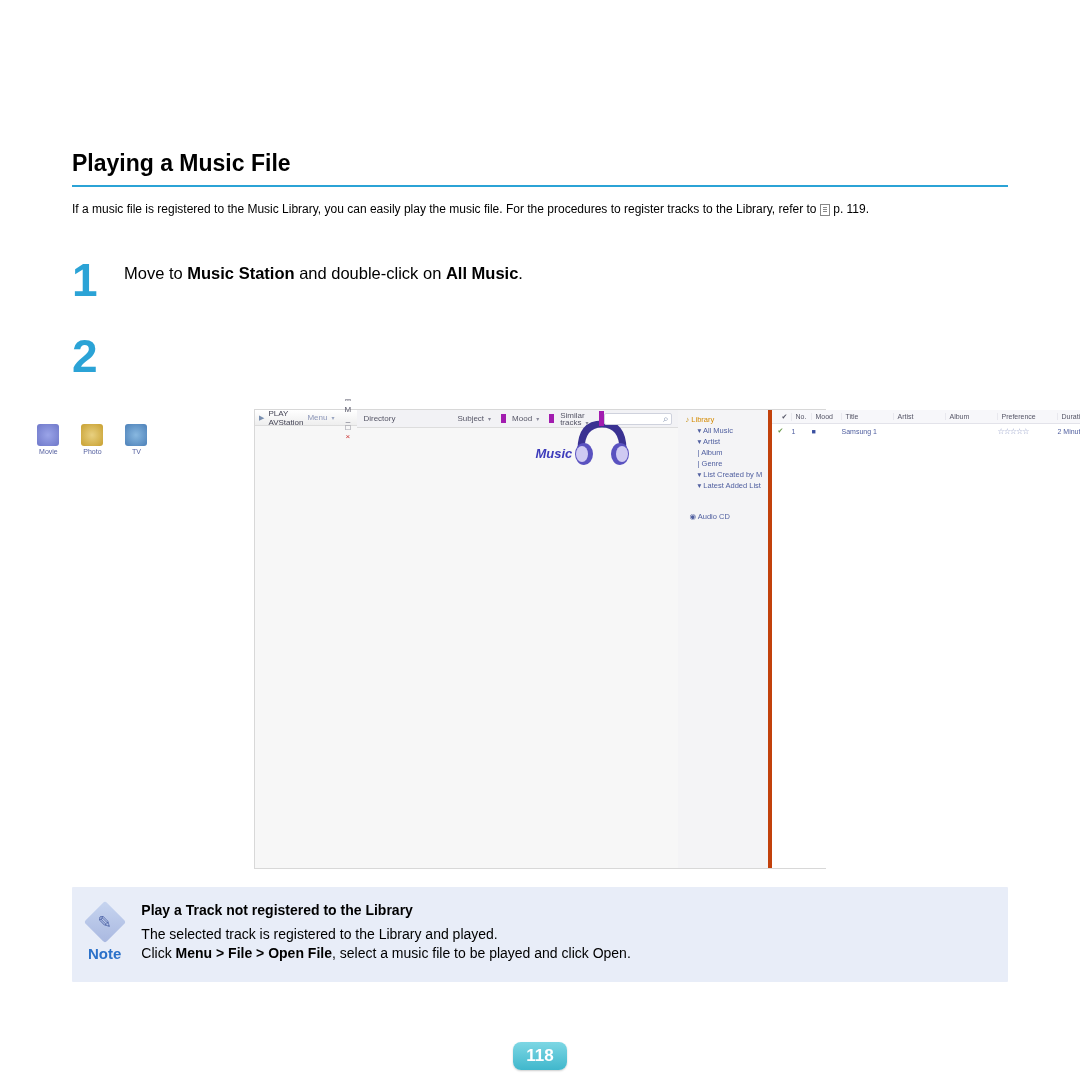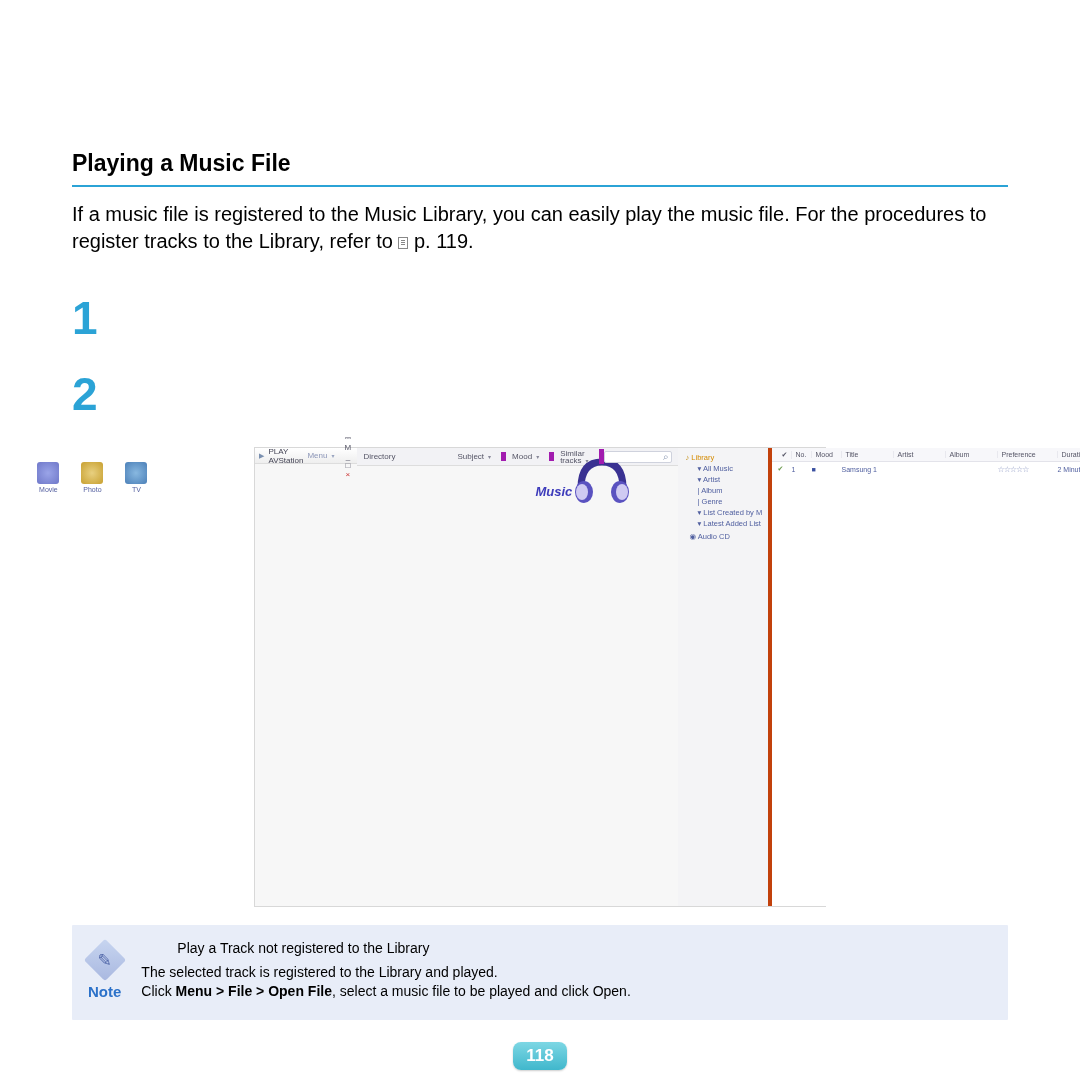--- a/index.html
+++ b/index.html
@@ -15,21 +15,21 @@
   h2.section-title {
     font-size: 23px;
     font-weight: bold;
     margin-bottom: 8px;
   }
   .divider {
     height: 2px;
     background: #2ba3d6;
     margin-bottom: 14px;
   }
-  .intro { font-size: 20px; line-height: 1.35; margin-bottom: 40px; }
+  .intro { font-size: 12px; line-height: 1.35; margin-bottom: 40px; }
   .page-ref { display:inline-block; width:10px; height:12px; border:1px solid #888; vertical-align:middle; position:relative; }
   .page-ref::after { content:""; position:absolute; left:2px; top:2px; right:2px; height:1px; background:#888; box-shadow:0 2px 0 #888,0 4px 0 #888; }
   .step { display:flex; gap:18px; margin-bottom:30px; }
   .step-num { font-size:46px; font-weight:bold; color:#2ba3d6; line-height:1; width:34px; flex-shrink:0; }
   .step-text { font-size:16.5px; line-height:1.5; padding-top:4px; }
   .b { font-weight:bold; }
 
   
   .app {
     width: 572px; height: 460px;
@@ -111,21 +111,21 @@
   }
   .notebox .icon-col { text-align:center; }
   .note-diamond {
     width:30px; height:30px; transform:rotate(45deg);
     background:linear-gradient(135deg,#c7d5f0,#a9b8e0);
     border-radius:3px; display:flex; align-items:center; justify-content:center; margin:6px auto;
   }
   .note-diamond span { transform:rotate(-45deg); font-size:17px; color:#5066a8; }
   .note-label { color:#2b71c9; font-weight:bold; font-size:15px; margin-top:8px; }
   .note-body { font-size:14px; line-height:1.4; color:#000; }
-  .note-body .ntitle { font-weight:normal; margin-bottom:4px;margin-left:36px; }
+  .note-body .ntitle { font-weight:bold; margin-bottom:4px; }
 
   .pagenum {
     position:absolute; bottom:10px; left:50%; transform:translateX(-50%);
     width:54px; height:28px; border-radius:8px;
     background:linear-gradient(#7dd7e4,#40b7cc);
     color:#fff; font-size:17px; font-weight:bold; text-align:center; line-height:28px;
     box-shadow:0 1px 2px rgba(0,0,0,.2);
   }
 </style>
 </head>
@@ -133,20 +133,23 @@
 
 <h2 class="section-title">Playing a Music File</h2>
 <div class="divider"></div>
 
 <p class="intro">
   <span>If a music file is registered to the Music Library, you can easily play the music file. For the procedures to register tracks to the Library, refer to </span><span class="page-ref"></span><span> p. 119.</span>
 </p>
 
 <div class="step">
   <div class="step-num">1</div>
+  <div class="step-text">
+    <span>Move to </span><span class="b">Music Station</span><span> and double-click on </span><span class="b">All Music</span><span>.</span>
+  </div>
 </div>
 
 <div class="step">
   <div class="step-num">2</div>
 </div>
 
 <div class="app">
   <div class="app-titlebar">
     <span class="t-arrow">▶</span>
     <span>PLAY AVStation</span>
@@ -186,21 +189,21 @@
   </div>
   <div class="app-body">
     <div class="sidebar">
       <div class="root"><span style="color:#c8982a">♪</span> <span>Library</span></div>
       <div class="sub">▾ <span>All Music</span></div>
       <div class="sub">▾ <span>Artist</span></div>
       <div class="sub">| <span>Album</span></div>
       <div class="sub">| <span>Genre</span></div>
       <div class="sub">▾ <span>List Created by M</span></div>
       <div class="sub">▾ <span>Latest Added List</span></div>
-      <div style="padding-left:12px;margin-top:2px">◉ <span>Audio CD</span></div>
+      <div style="padding-left:12px;margin-top:20px">◉ <span>Audio CD</span></div>
     </div>
     <div class="list">
       <div class="list-header">
         <span class="col-chk">✔</span>
         <span class="col-no">No.</span>
         <span class="col-mood">Mood</span>
         <span class="col-title">Title</span>
         <span class="col-artist">Artist</span>
         <span class="col-album">Album</span>
         <span class="col-pref">Preference</span>

